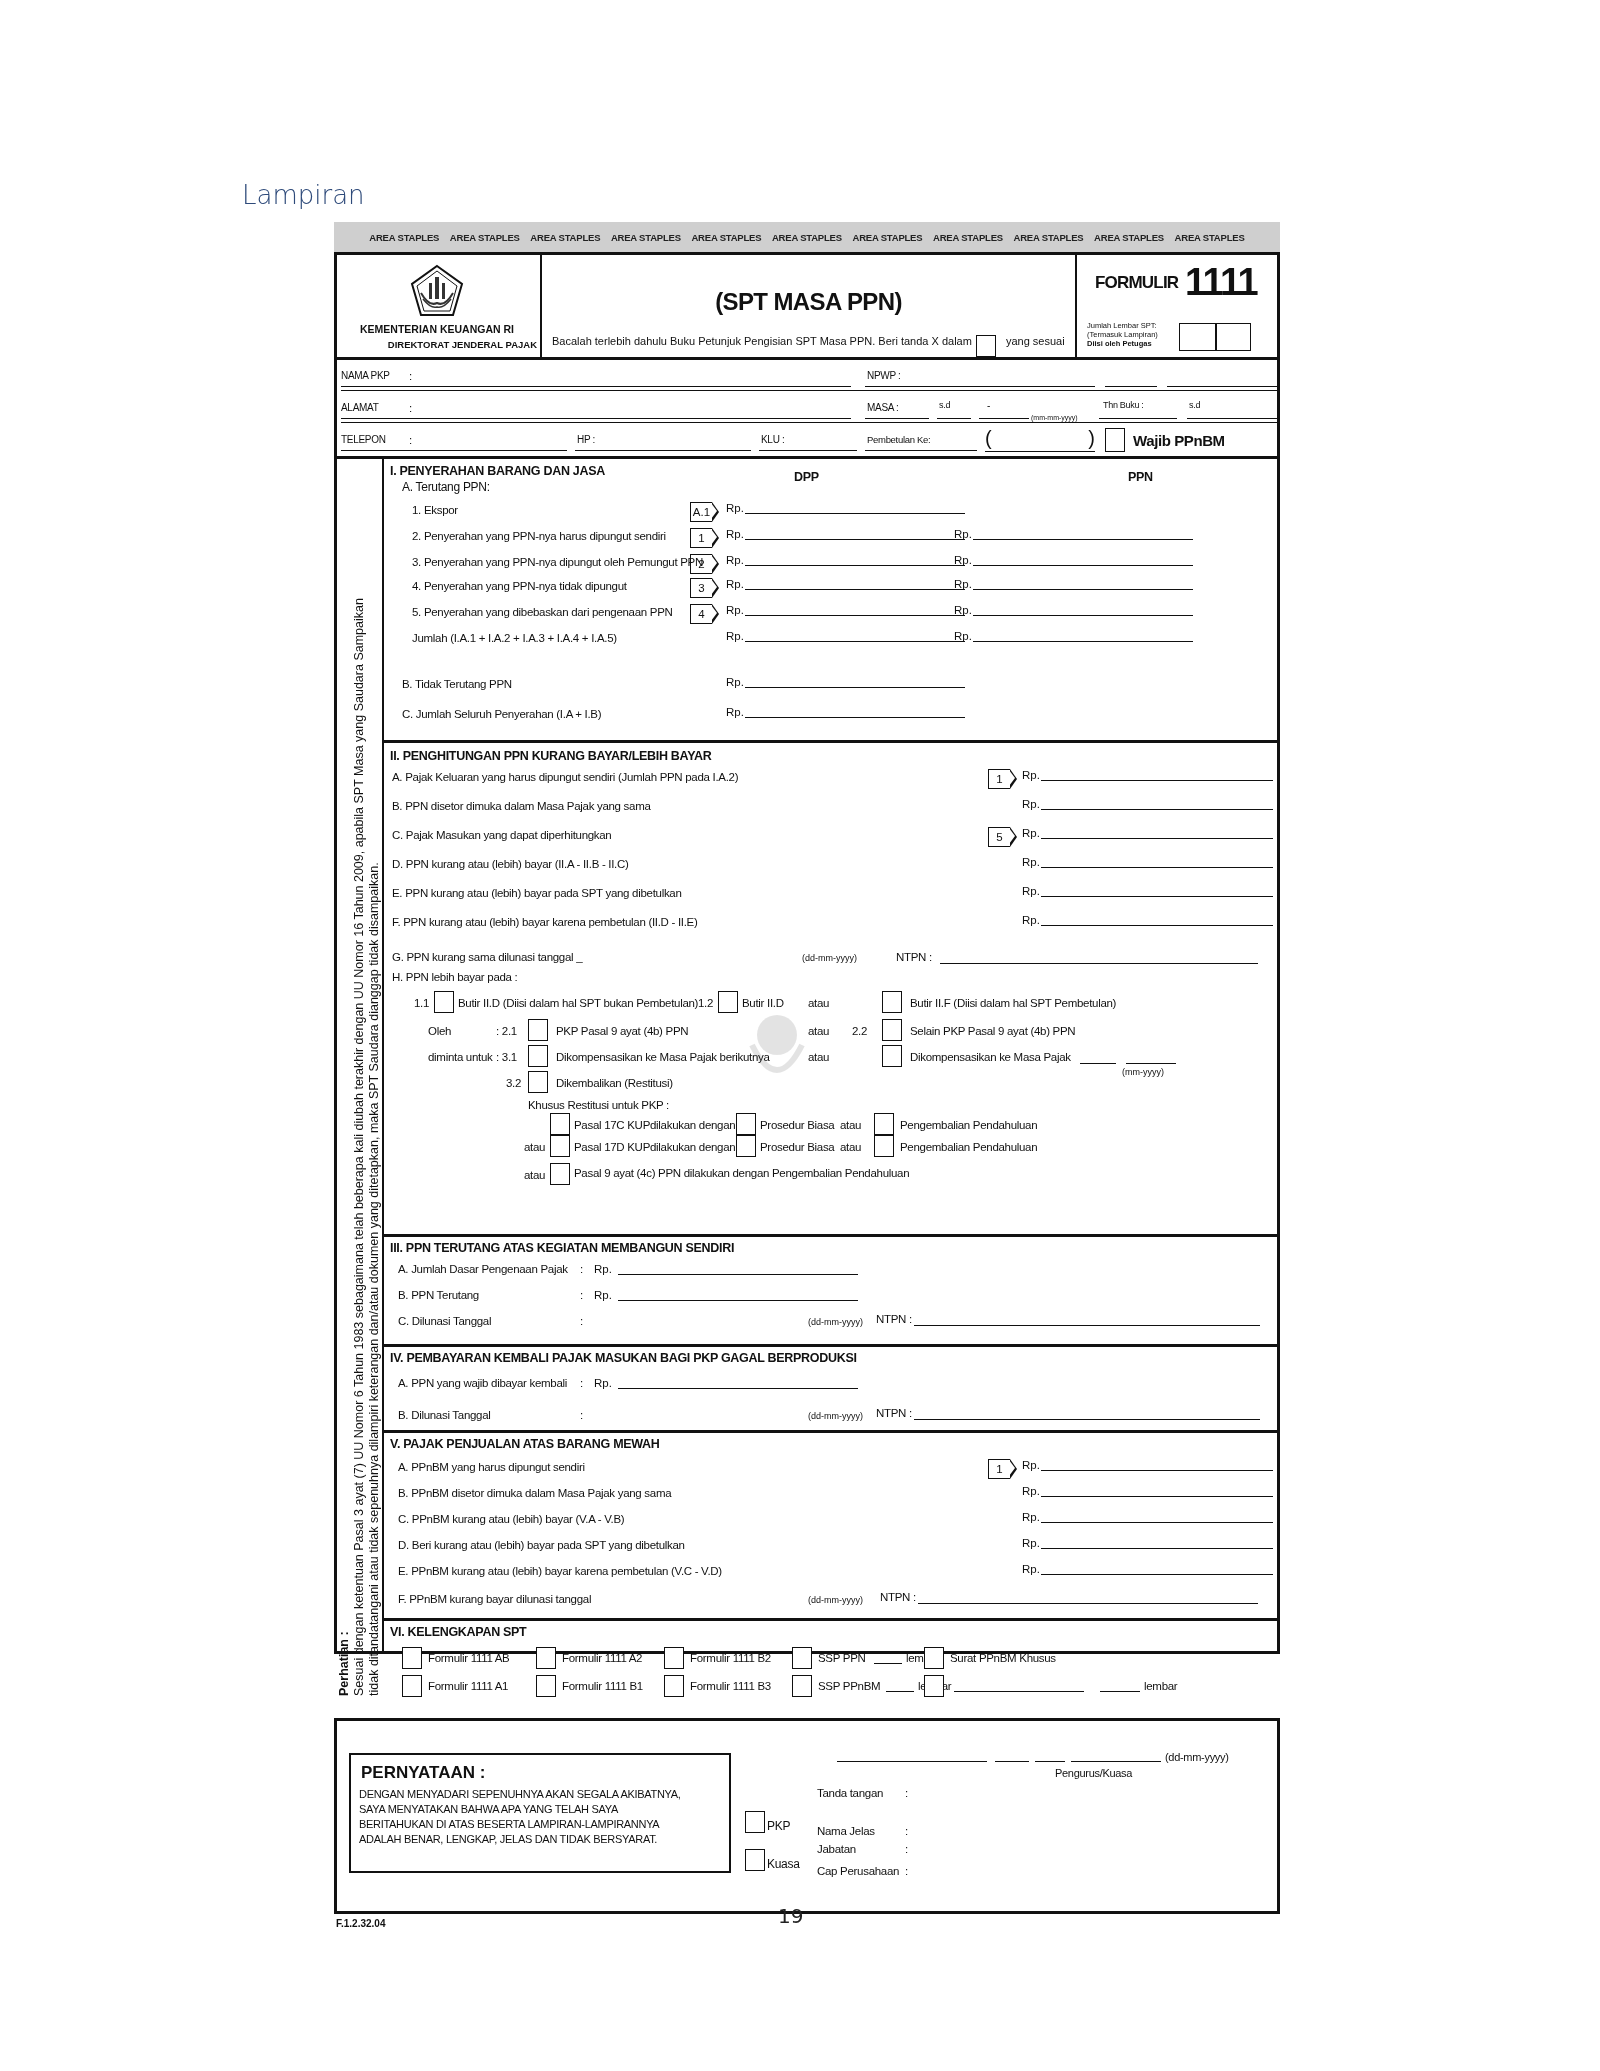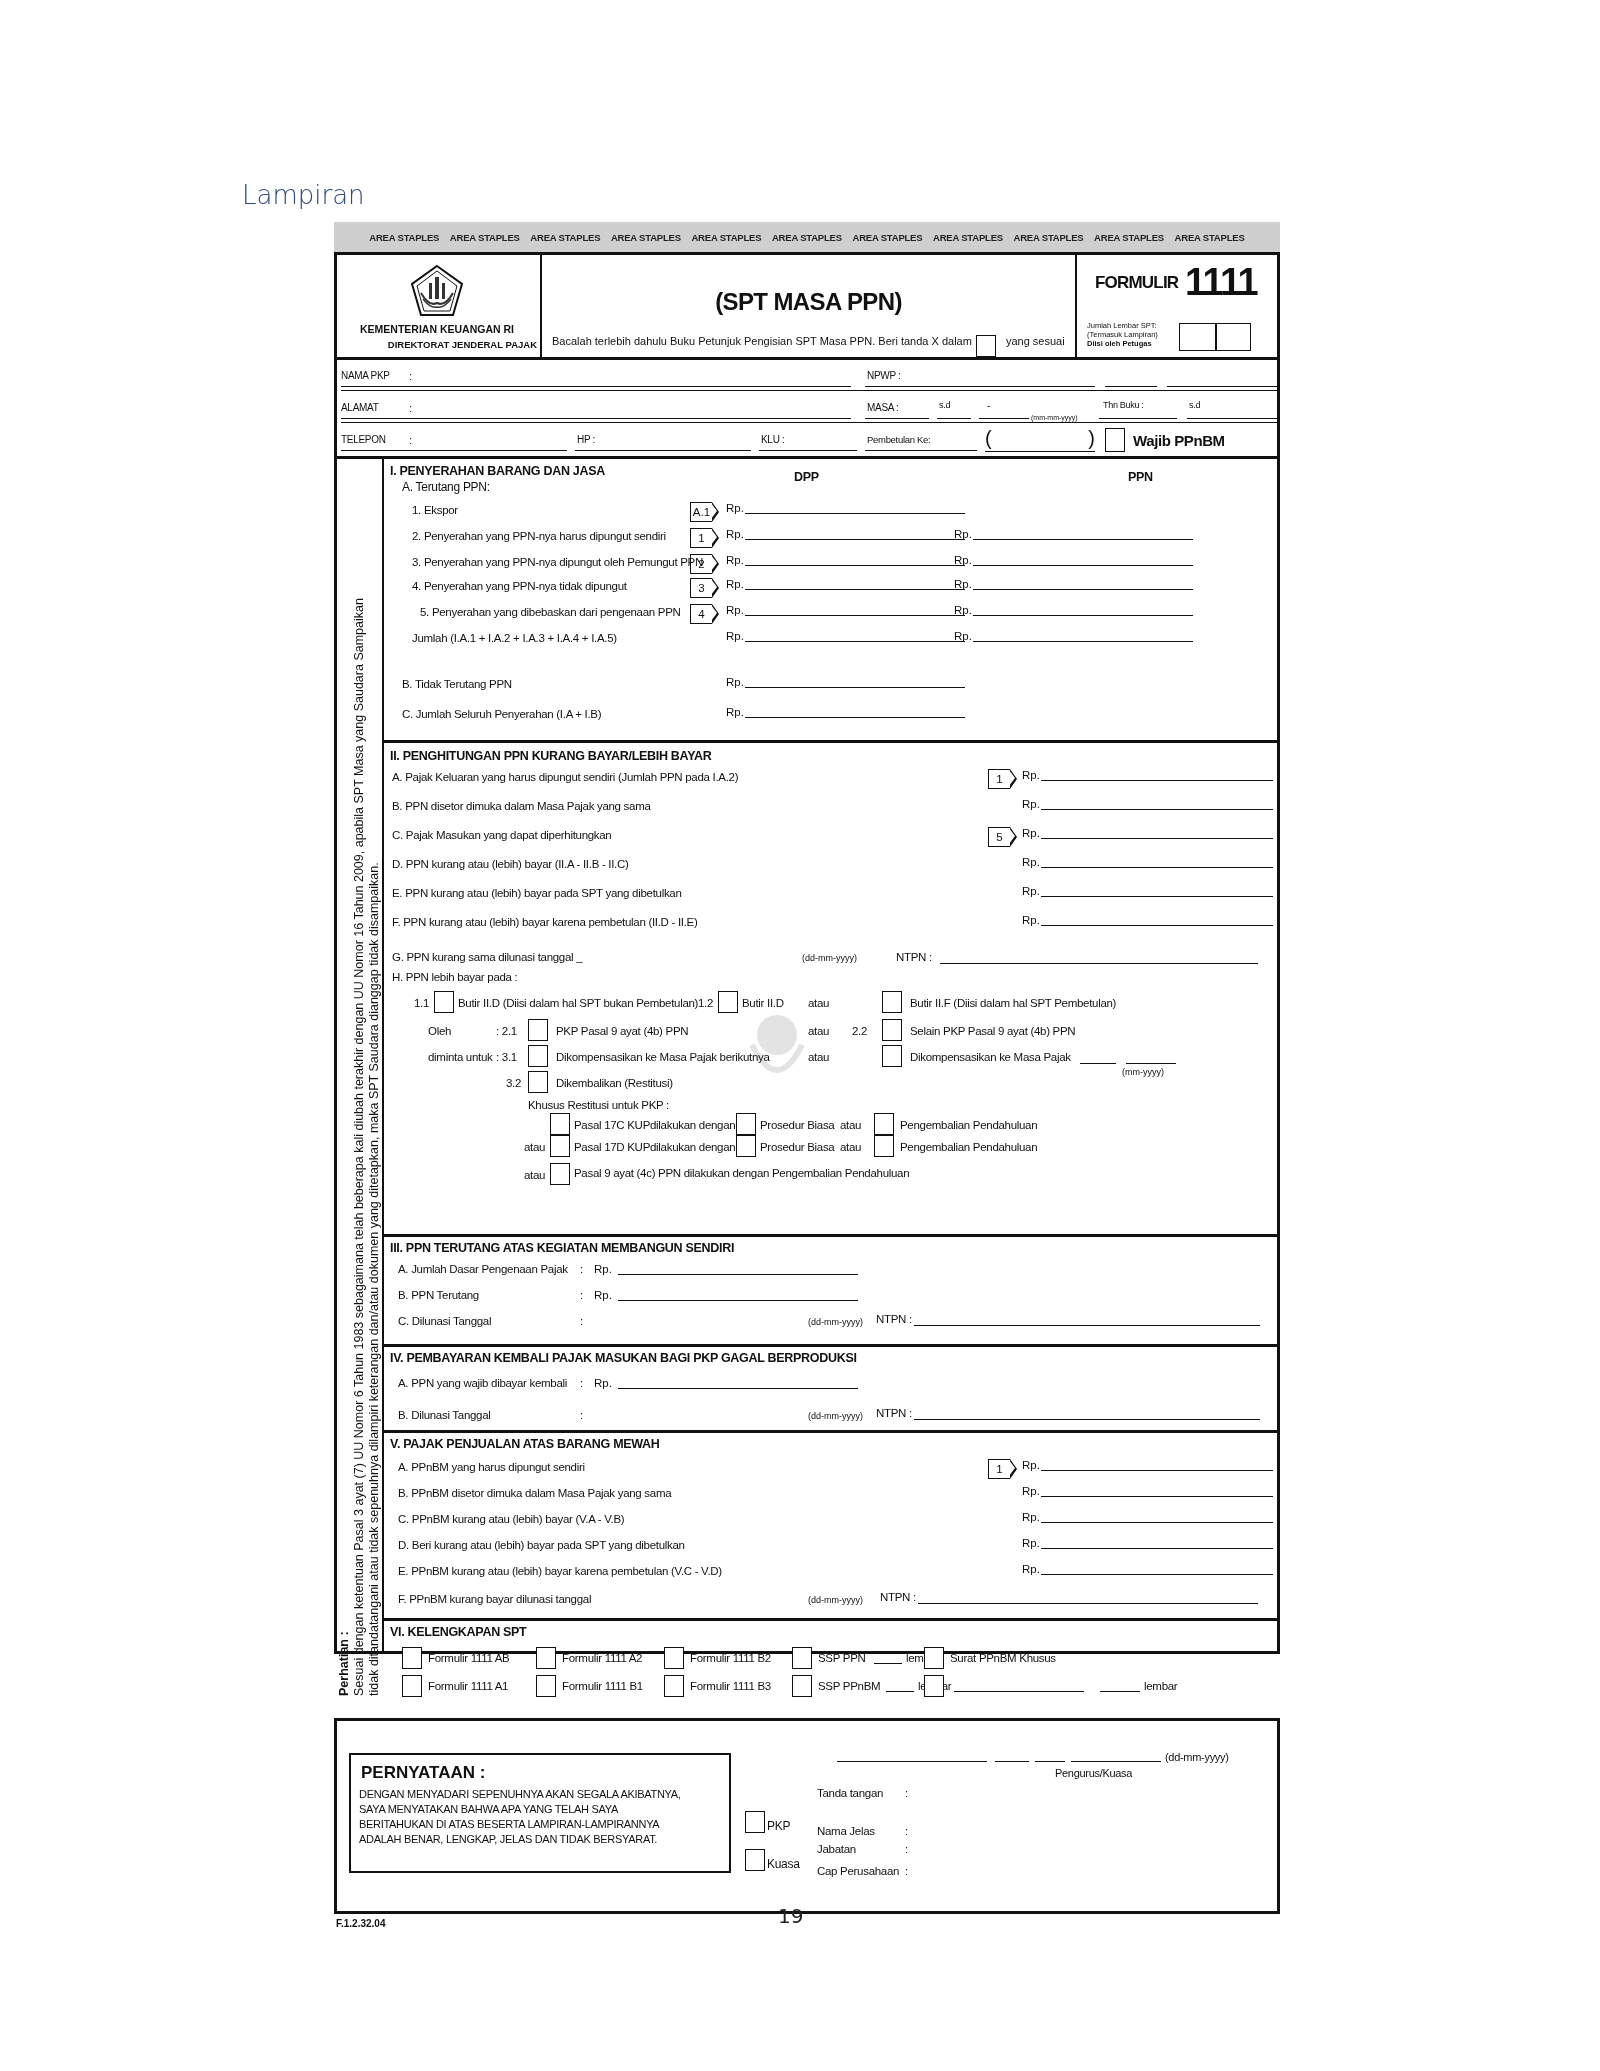--- a/index.html
+++ b/index.html
@@ -190,21 +190,21 @@
           <div class="ta"></div>
         </div>
         <div class="rp" style="left: 340px; top: 120px;">
           <span>Rp.</span>
           <span class="u" style="width: 220px;"></span>
         </div>
         <div class="rp" style="left: 568px; top: 120px;">
           <span>Rp.</span>
           <span class="u" style="width: 220px;"></span>
         </div>
-        <div class="abs lbl" style="left: 34px; top: 148px;">5. Penyerahan yang dibebaskan dari pengenaan PPN</div>
+        <div class="abs lbl" style="left: 26px; top: 148px;">5. Penyerahan yang dibebaskan dari pengenaan PPN</div>
         <div class="tag" style="left: 304px; top: 146px;">
           <div class="tb">4</div>
           <div class="ta"></div>
         </div>
         <div class="rp" style="left: 340px; top: 146px;">
           <span>Rp.</span>
           <span class="u" style="width: 220px;"></span>
         </div>
         <div class="rp" style="left: 568px; top: 146px;">
           <span>Rp.</span>

